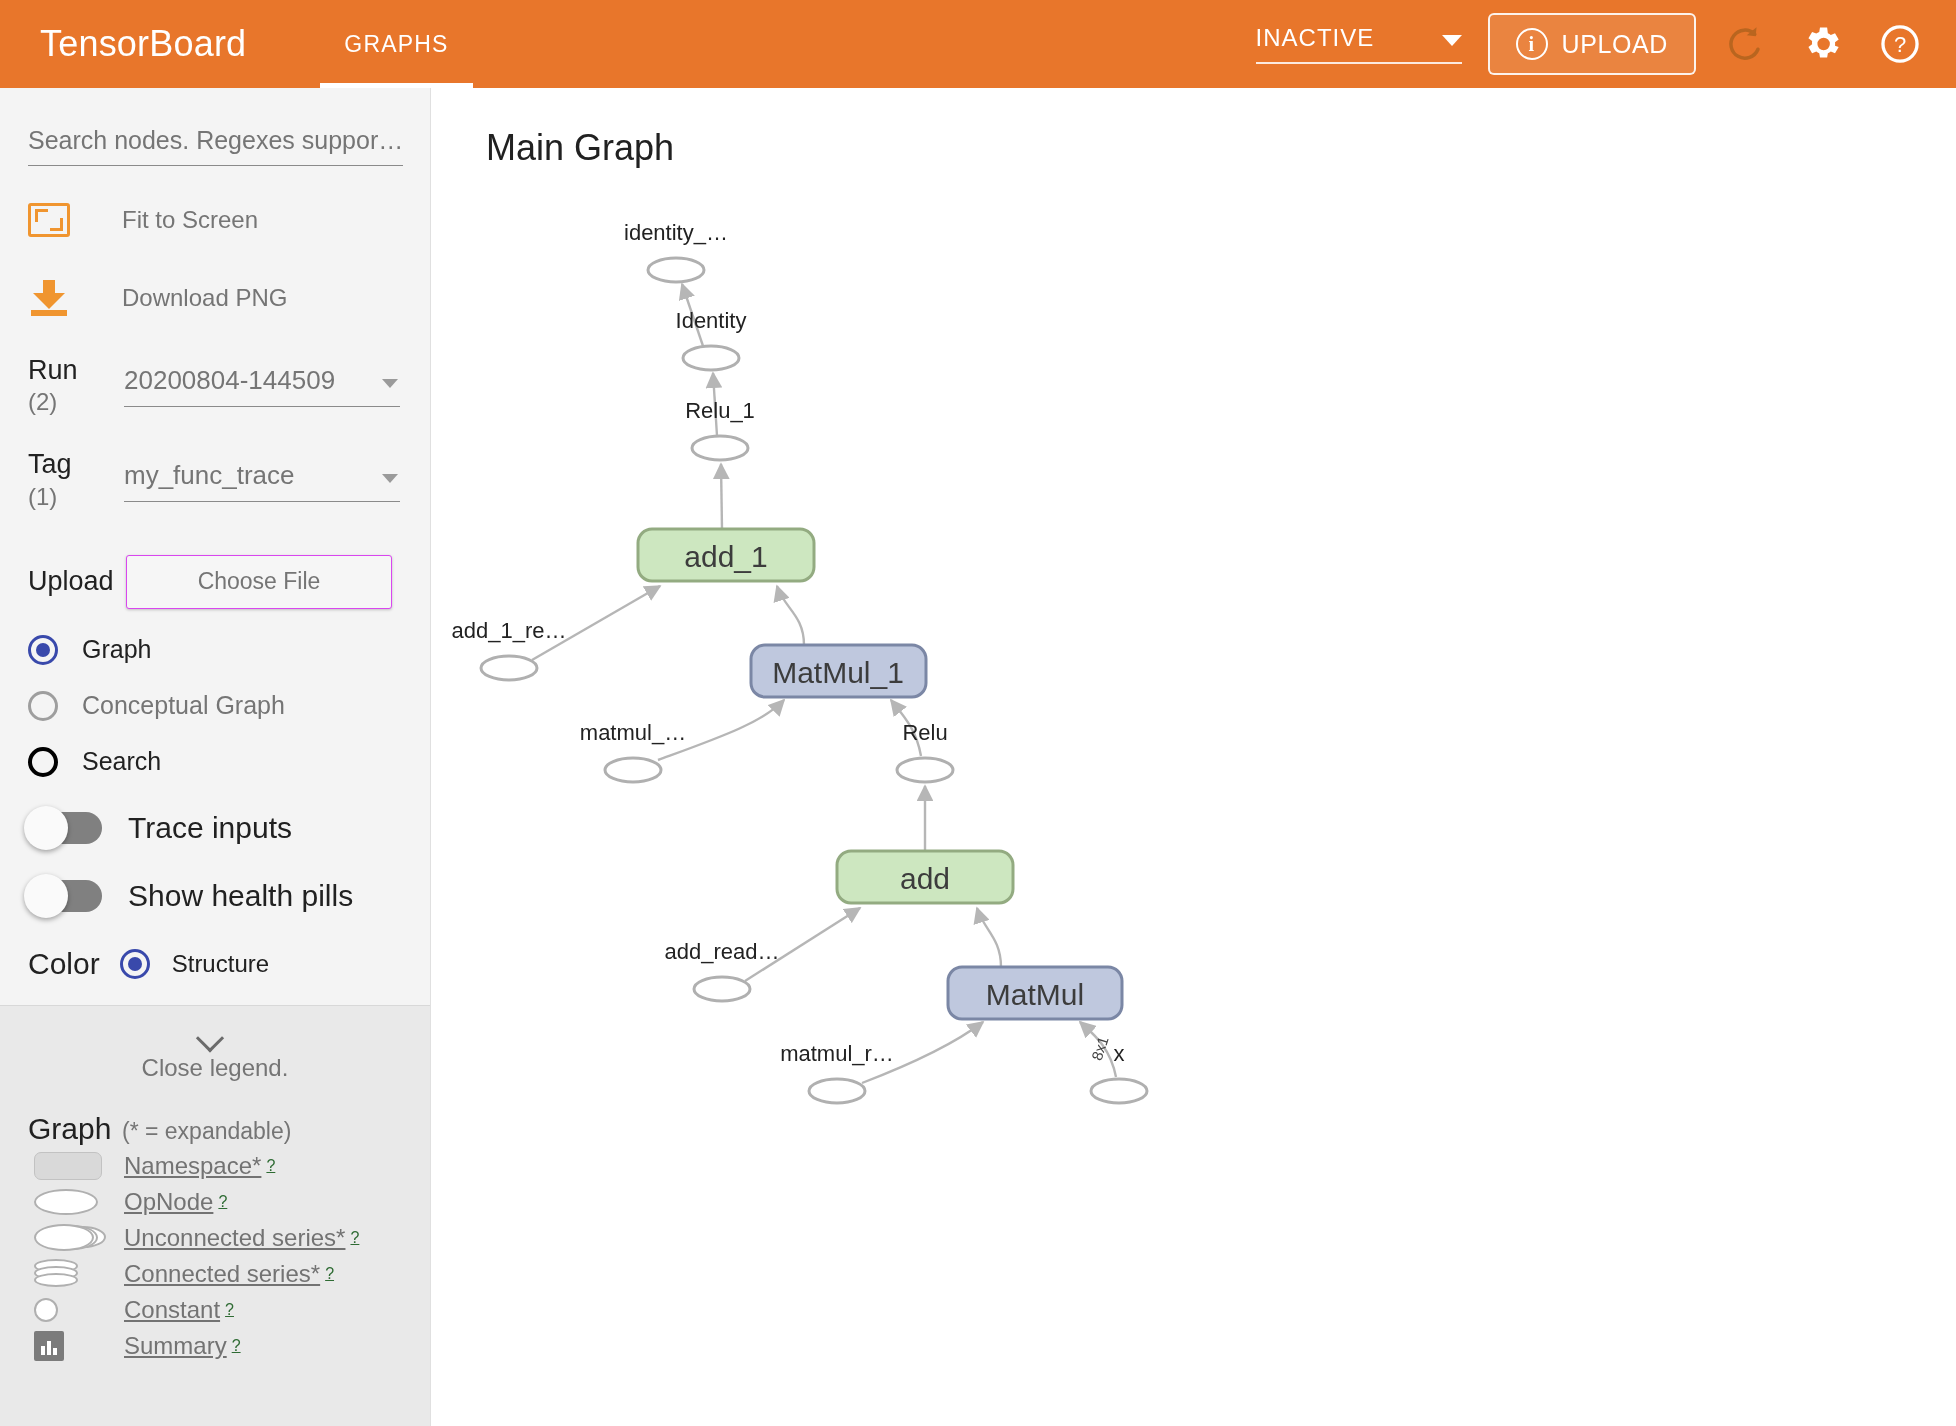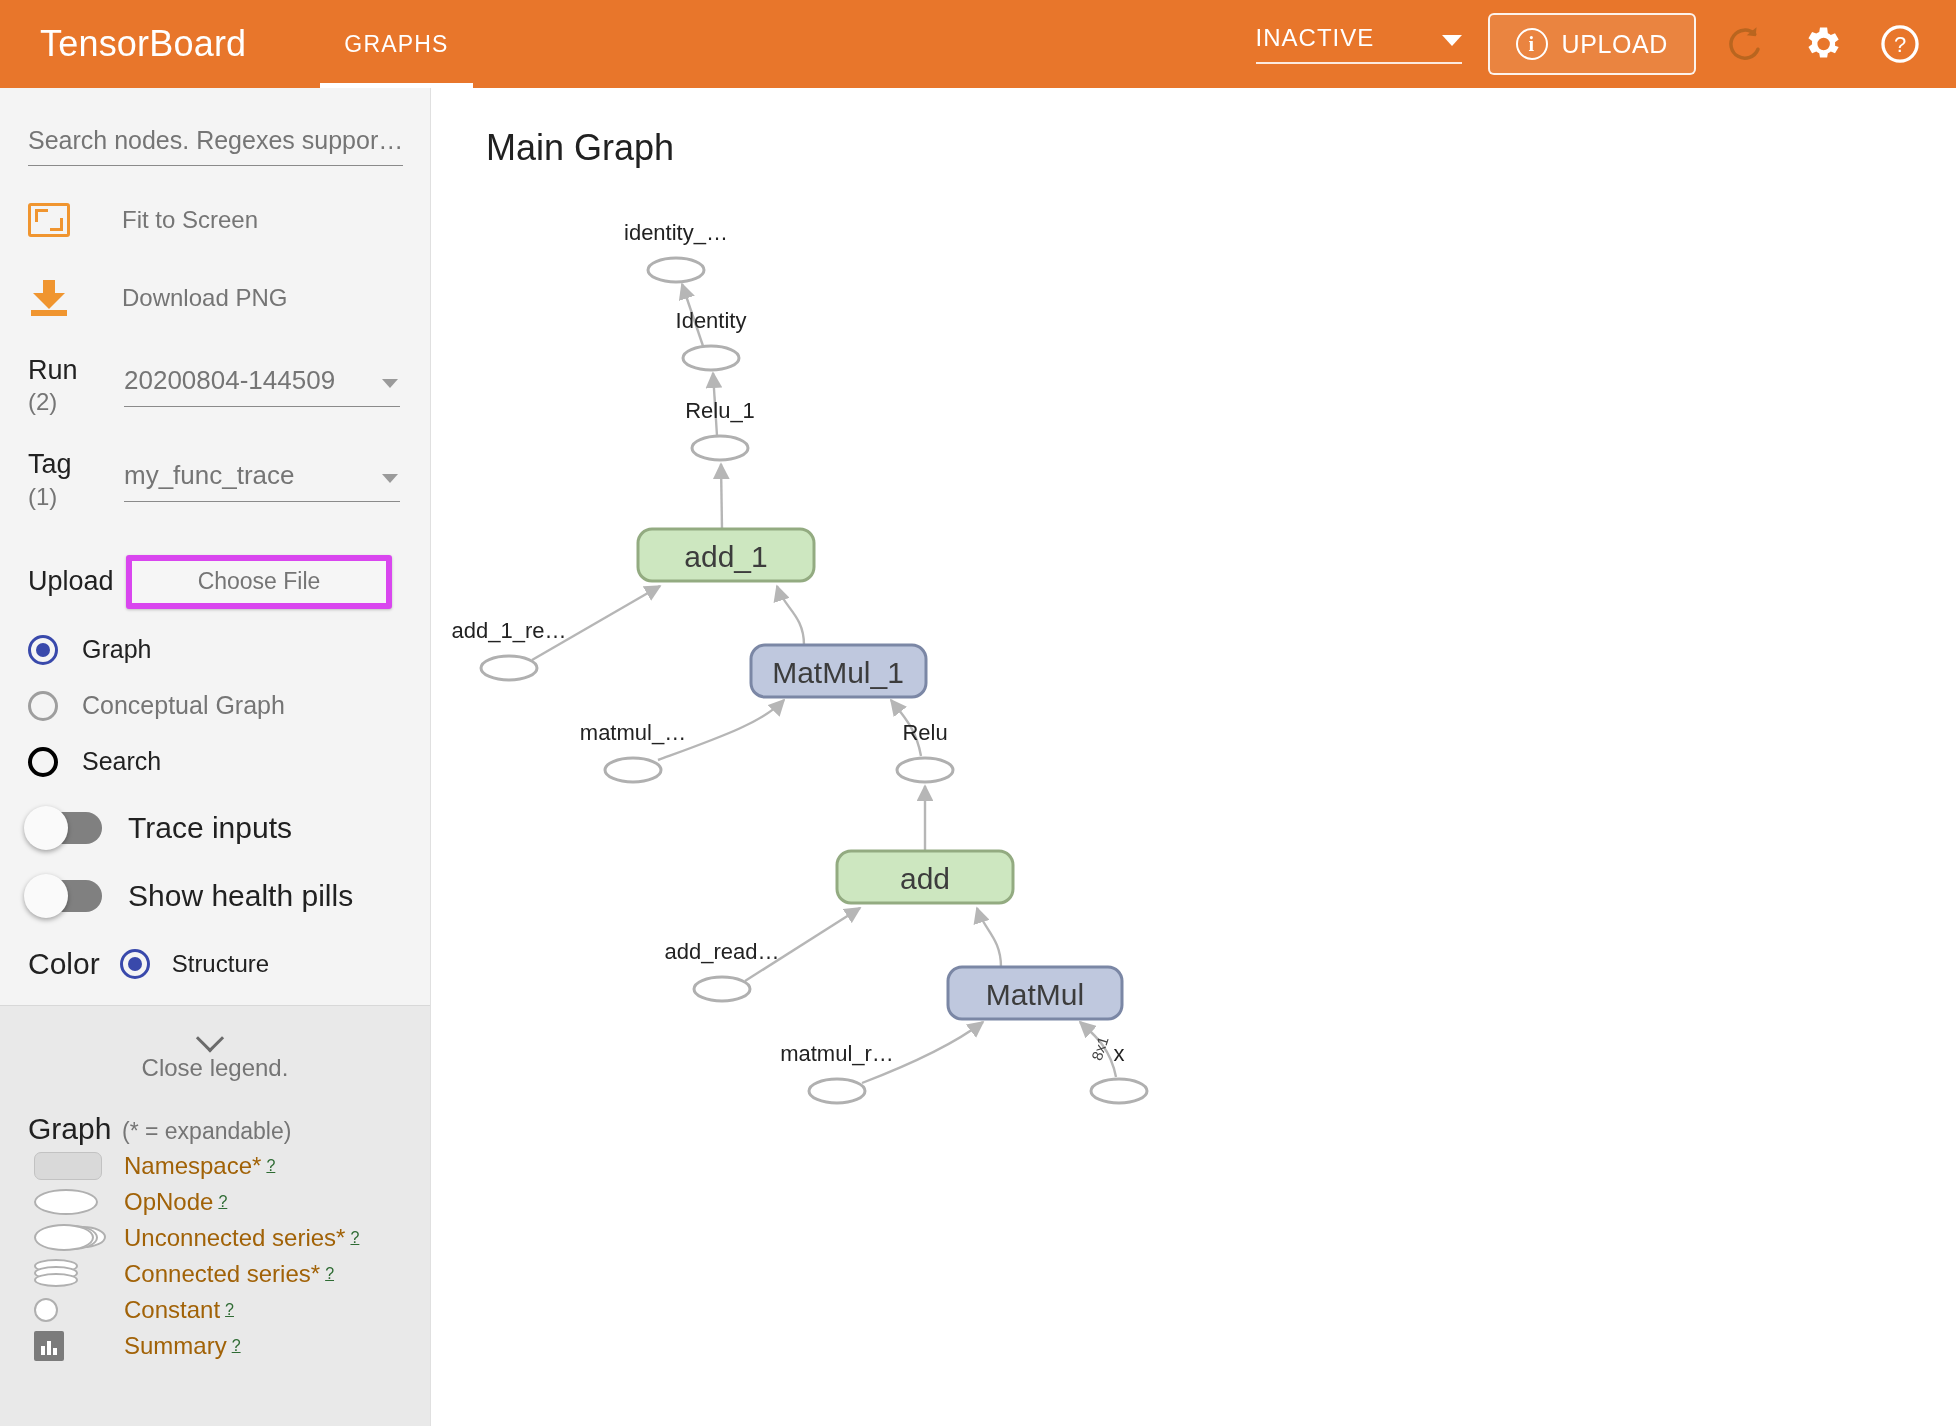--- a/index.html
+++ b/index.html
@@ -147,21 +147,21 @@
     border-left: 8px solid transparent;
     border-right: 8px solid transparent;
     border-top: 9px solid #9a9a9a;
   }
 
   .upload-row { display:flex; align-items:center; margin-top: 44px; }
   .upload-row .name { font-size: 27px; color: #212121; width: 98px; }
   .choose-file {
     width: 266px; height: 54px;
     background: #f6f6f6;
-    border: 6px solid #d946ef;
+    border: 1px solid #d946ef;
     border-radius: 3px;
     box-shadow: 0 1px 3px rgba(0,0,0,.22);
     display:flex; align-items:center; justify-content:center;
     font-size: 23px; color: #757575;
   }
 
   .radio-row { display: flex; align-items: center; margin-top: 26px; }
   .radio {
     width: 30px; height: 30px; border-radius: 50%;
     border: 3px solid #9e9e9e; position: relative; flex: 0 0 auto;
@@ -204,21 +204,21 @@
     transform: rotate(45deg) translate(-4px,-4px);
   }
   .close-legend .txt { font-size: 24px; color: #757575; }
 
   .legend-head { display:flex; align-items: baseline; margin-top: 30px; }
   .legend-head .t { font-size: 30px; color: #212121; width: 94px; }
   .legend-head .s { font-size: 23px; color: #757575; }
 
   .leg-row { display:flex; align-items:center; height: 31px; margin-top: 5px; }
   .leg-ic { width: 96px; display:flex; align-items:center; }
-  .leg-txt { font-size: 24px; color: #a16207; }
+  .leg-txt { font-size: 24px; color: #737373; text-decoration: underline; }
   .qm { color: #2e6b33; text-decoration: underline; margin-left: 5px; }
 
   .sh-namespace { width: 68px; height: 28px; border-radius: 7px; background: #d9d9d9; border: 1px solid #c2c2c2; margin-left: 6px;}
   .sh-op { width: 64px; height: 26px; border-radius: 50%; background: #fff; border: 2.5px solid #b0b0b0; margin-left: 6px;}
   .sh-unc { position: relative; width: 92px; height: 28px; margin-left: 6px;}
   .sh-unc i { position:absolute; border-radius:50%; background:#fff; border:2.5px solid #b0b0b0; }
   .sh-unc i:nth-child(1){ left:26px; top:2px; width:46px;height:22px; }
   .sh-unc i:nth-child(2){ left:14px; top:1px; width:50px;height:25px; }
   .sh-unc i:nth-child(3){ left:0px;  top:0px; width:60px;height:27px; }
   .sh-conn { position:relative; width: 46px; height: 30px; margin-left: 6px;}

